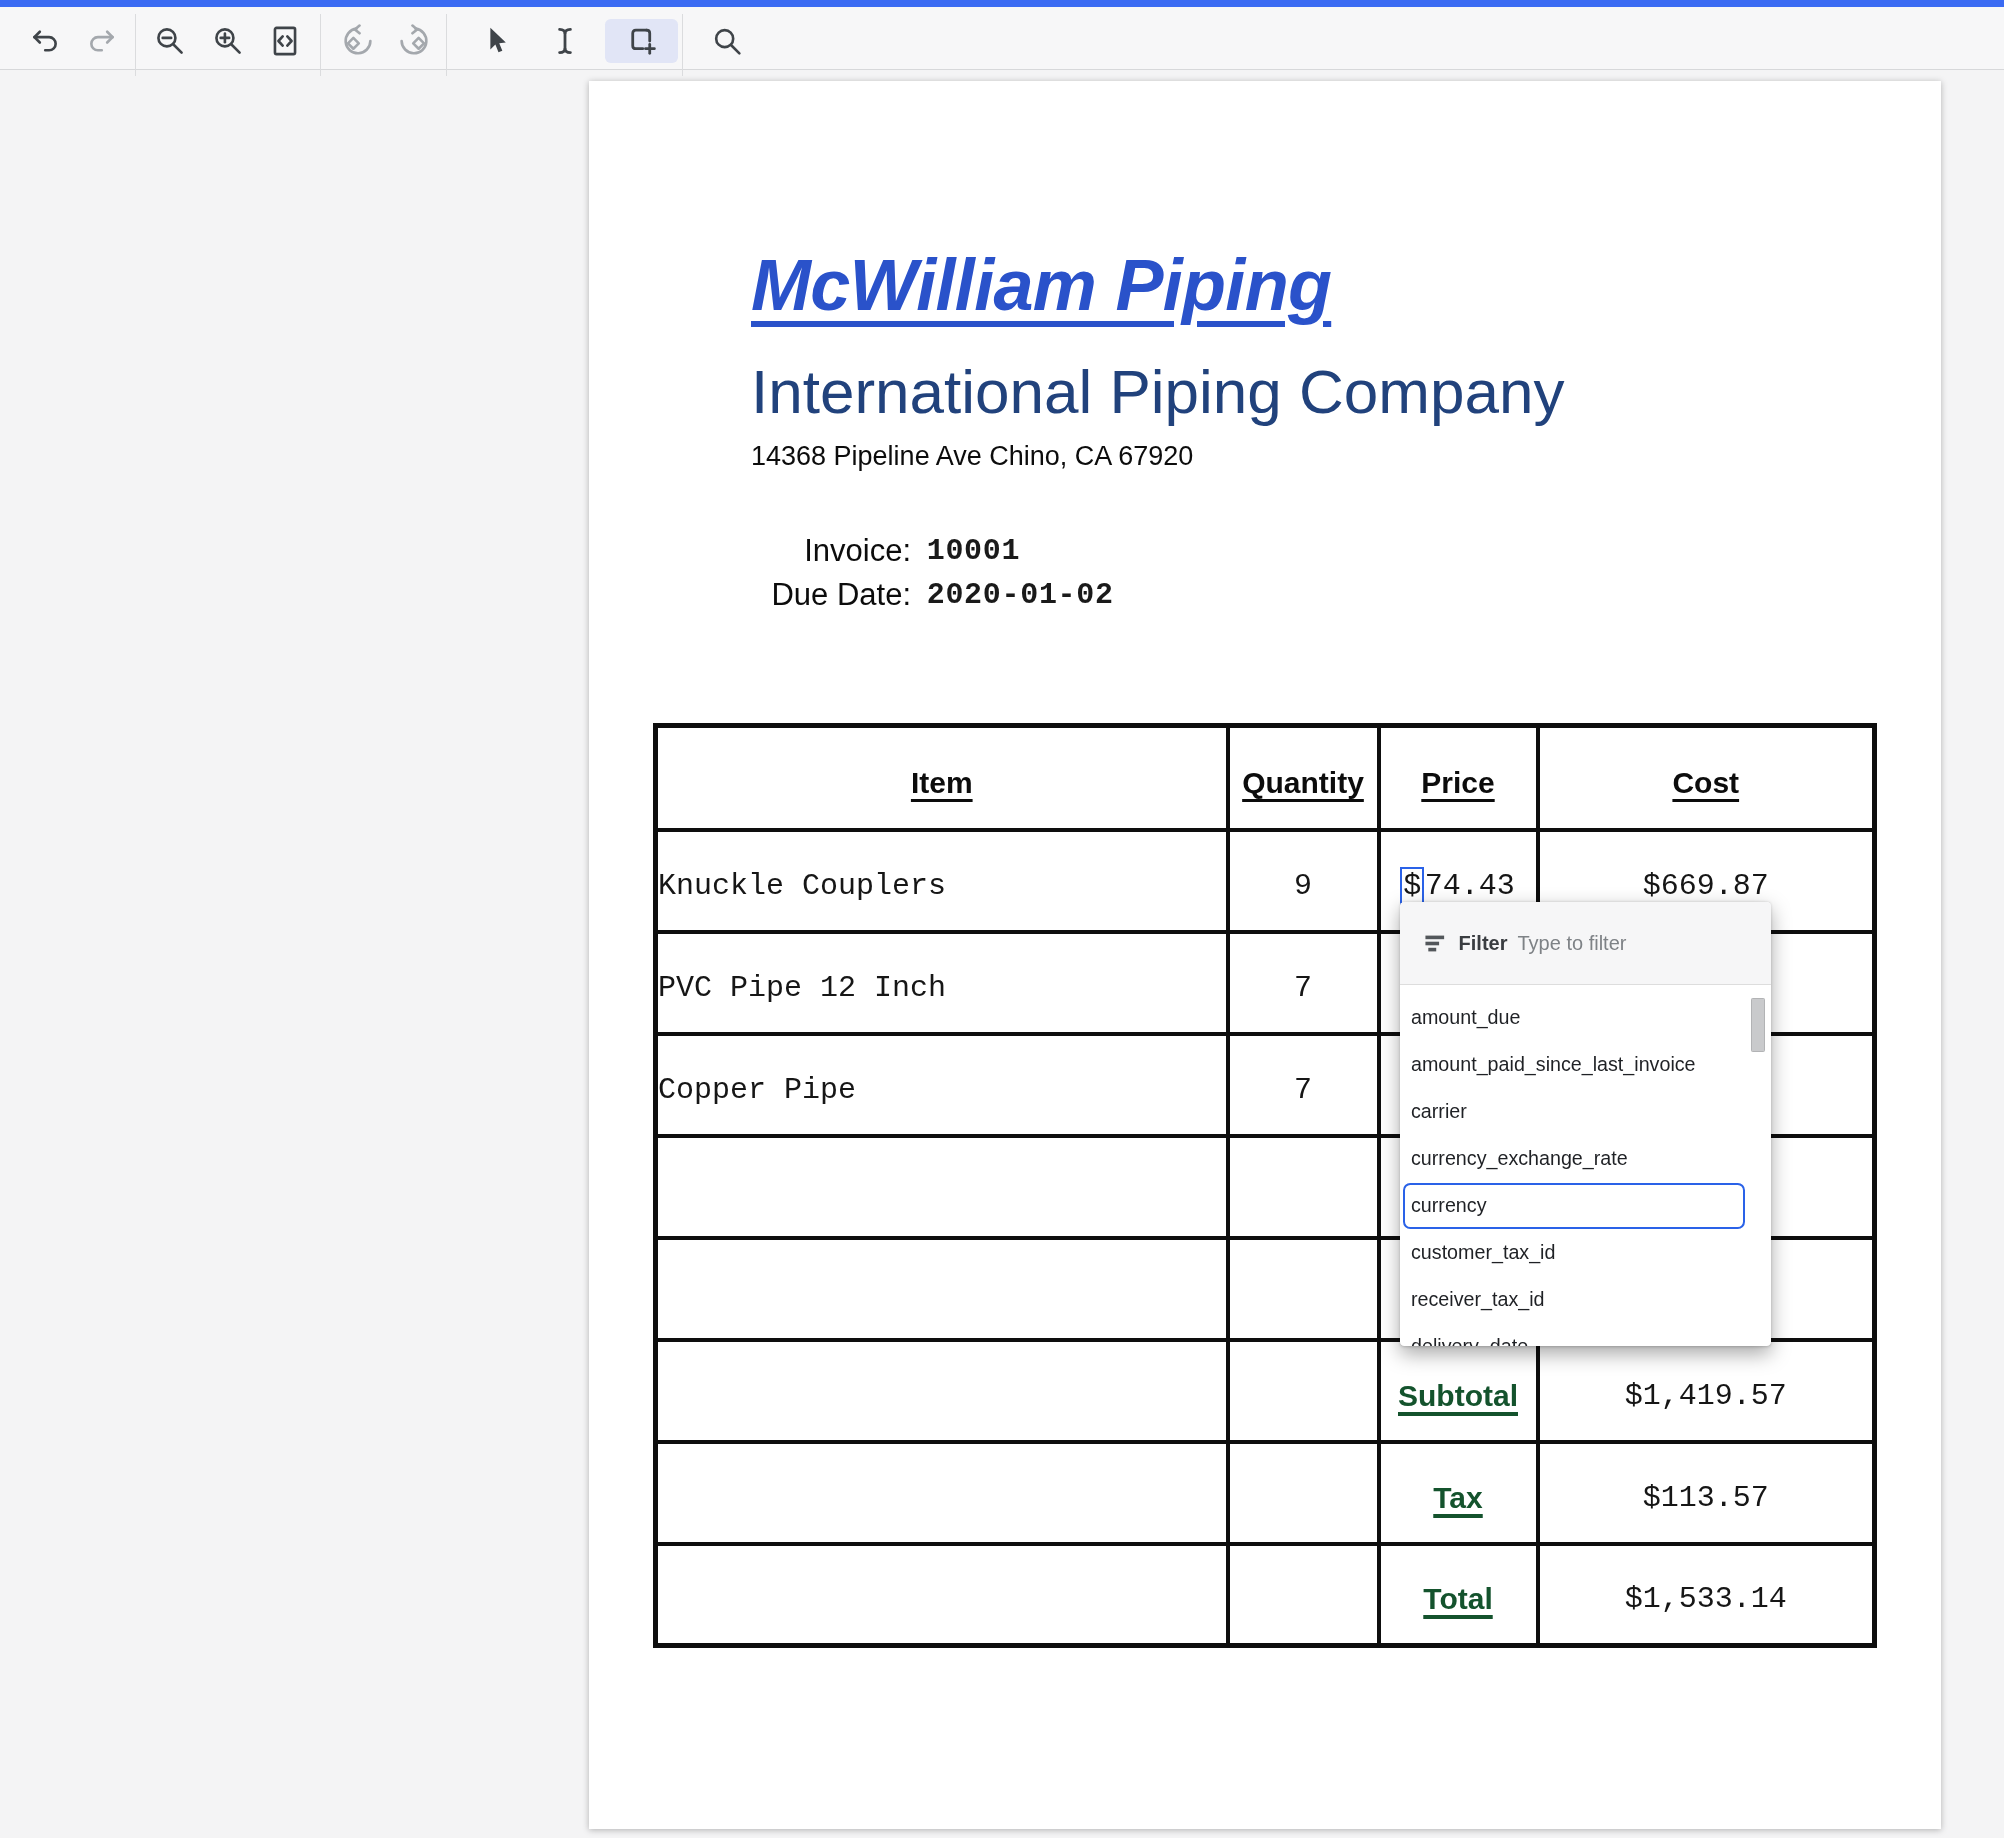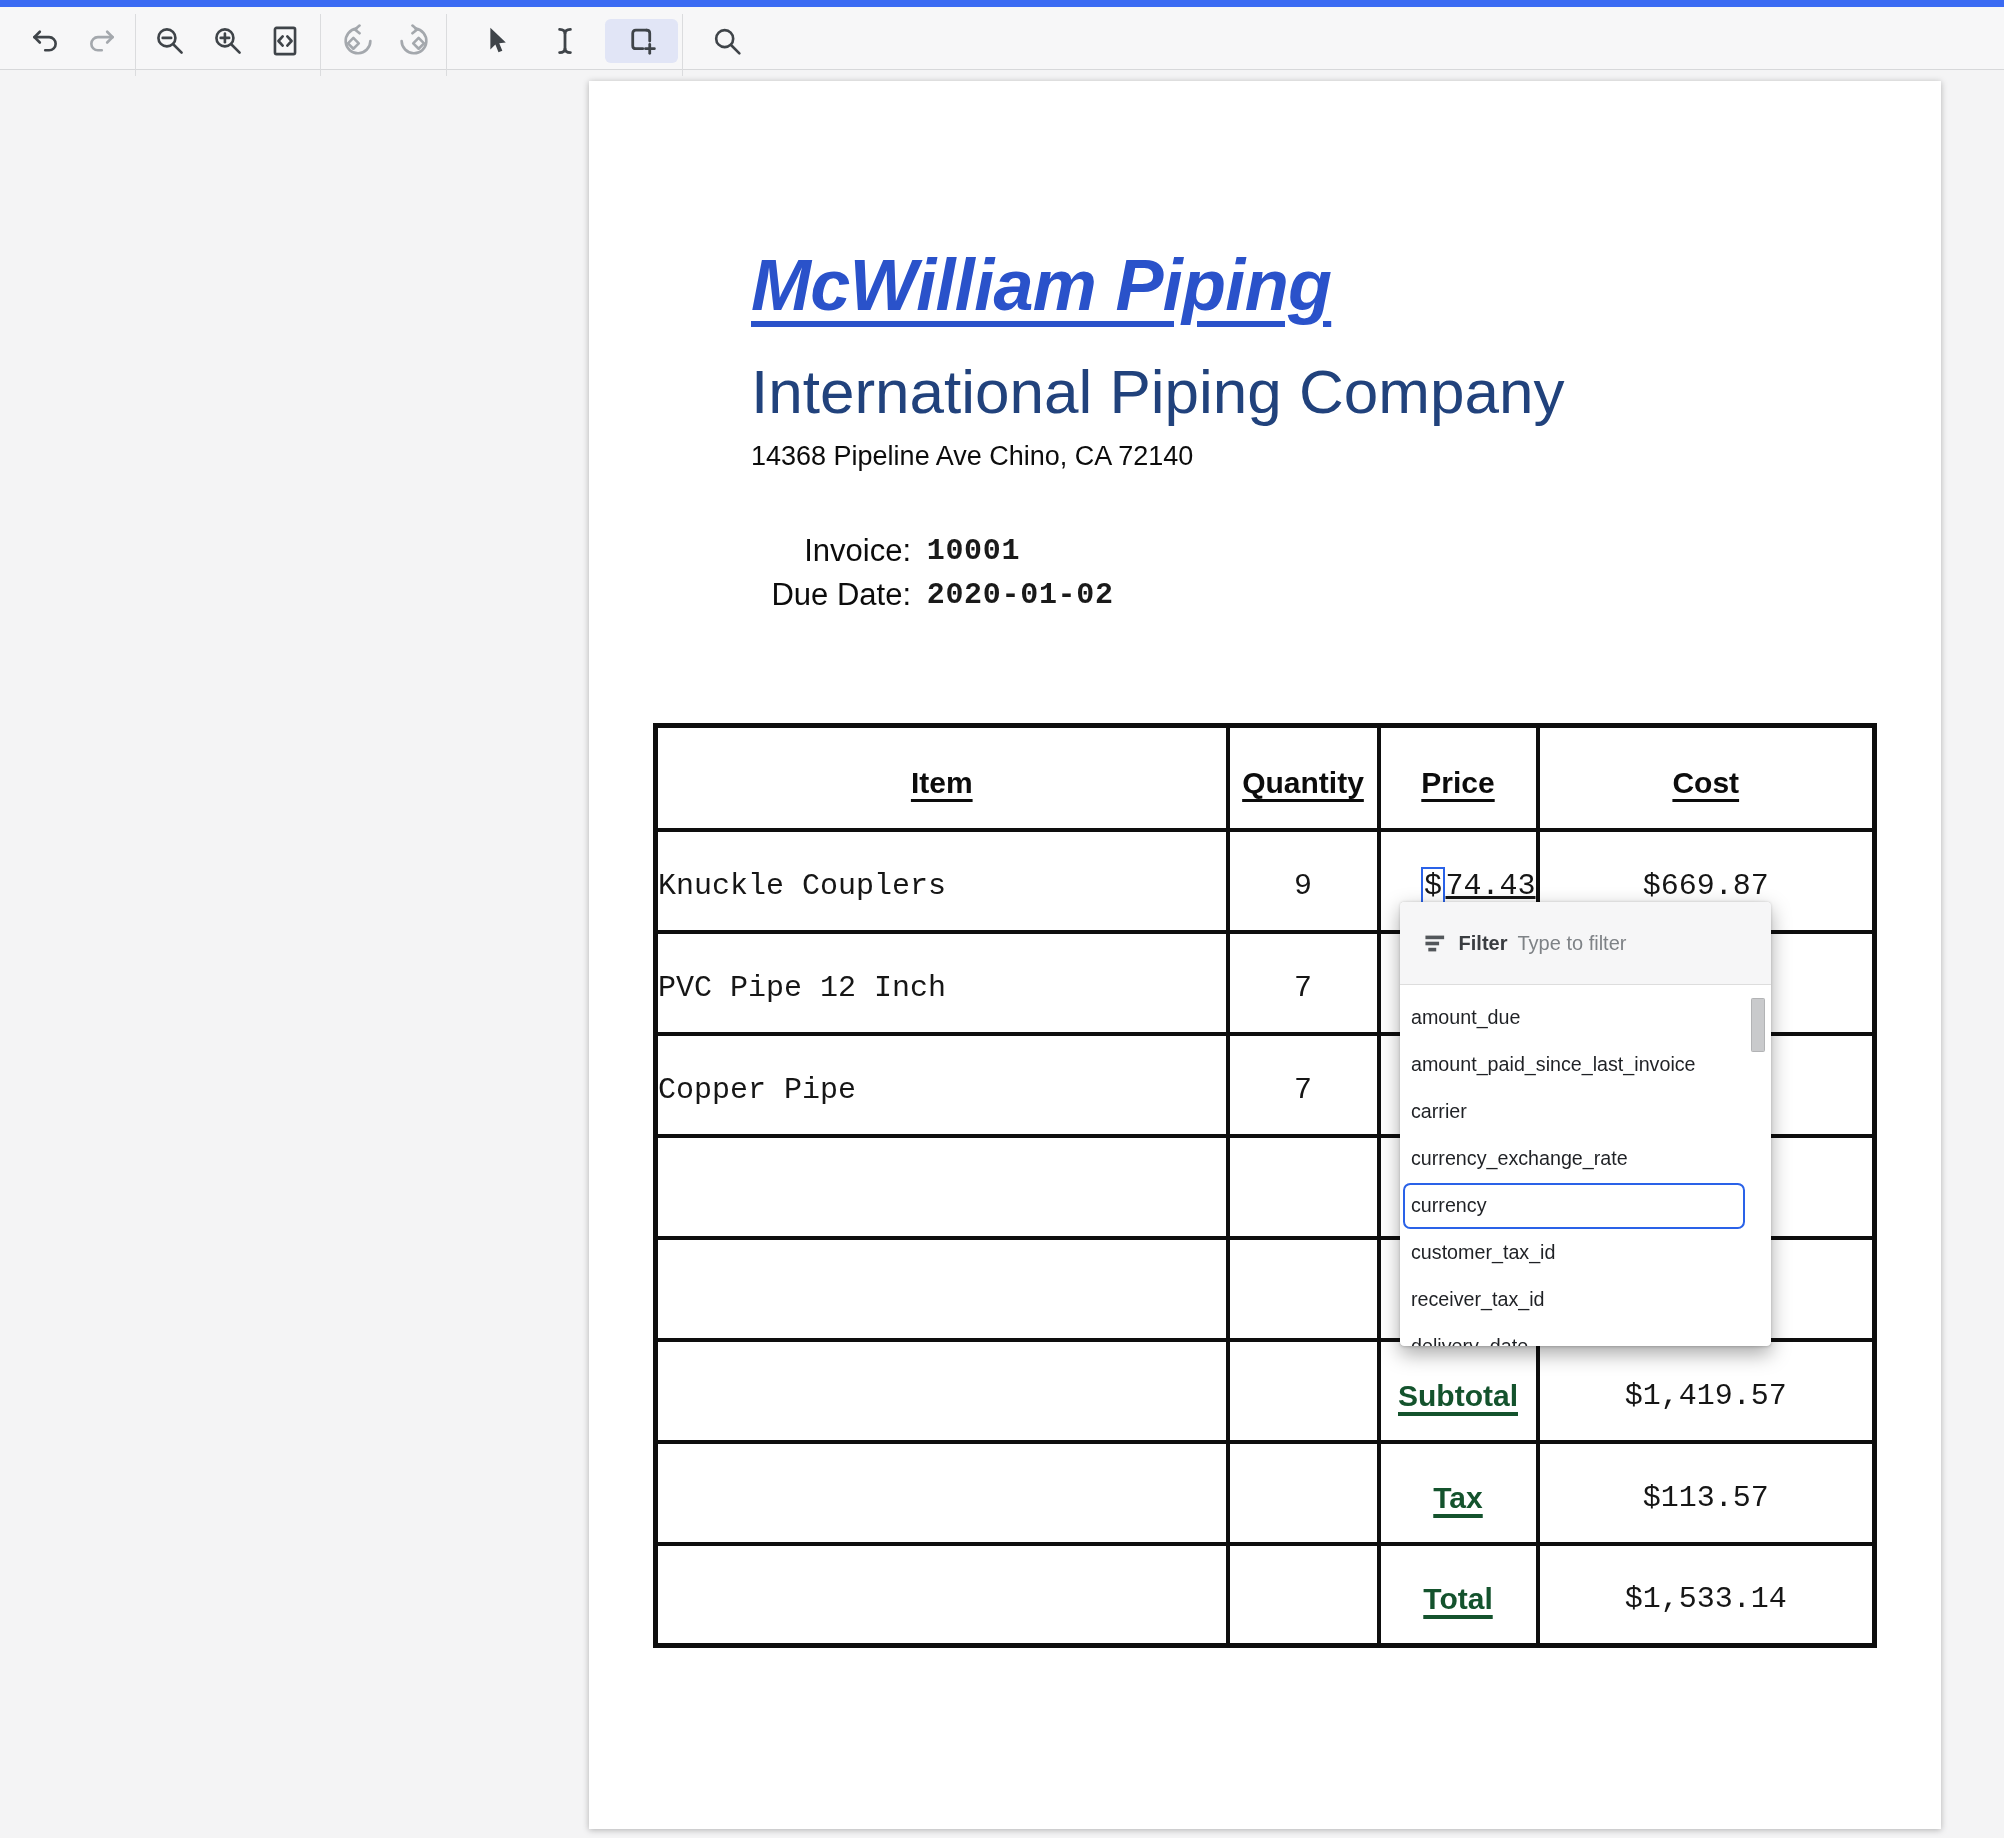--- a/index.html
+++ b/index.html
@@ -64,21 +64,21 @@
   .th-txt{
     font-size:30px;font-weight:700;color:#0c0c0c;text-align:center;
     text-decoration:underline;text-decoration-thickness:2.9px;text-underline-offset:5.7px;
   }
   td.c-item,td.c-qty,td.c-price,td.c-cost{
     font-family:"Liberation Mono","DejaVu Sans Mono",monospace;
     font-size:30px;color:#161616;
   }
   td.c-item{text-align:left;padding-left:33px;}
   td.c-qty{text-align:center;}
-  td.c-price{text-align:right;padding-left:2.1px;text-decoration:underline;}
+  td.c-price{text-align:center;padding-left:2.1px;}
   td.c-cost{text-align:center;}
   td.c-sumlabel{
     font-family:"Liberation Sans",sans-serif;font-size:30px;font-weight:700;
     text-align:center;color:#14532d;
     text-decoration:underline;text-decoration-thickness:3.6px;text-underline-offset:5.7px;
   }
   .selbox{
     display:inline-block;border:2.9px solid #2a62e8;
     line-height:1.0;padding:1.4px 0.7px 5px 1.4px;margin:-6.4px 0.7px -6.4px -1.4px;
   }
@@ -203,21 +203,21 @@
       <svg viewBox="0 0 44 44" fill="none" stroke="currentColor" stroke-width="3.4" stroke-linecap="round">
         <circle cx="19" cy="19" r="11"></circle>
           <line x1="27.5" y1="27.5" x2="38" y2="38"></line>
       </svg>
     </div>
   </div>
 
   <div class="page">
     <h1 class="company-title" style="color:#2a52ca;">McWilliam Piping</h1>
     <h2 class="company-subtitle" style="color:#21427c;">International Piping Company</h2>
-    <div class="company-address">14368 Pipeline Ave Chino, CA 72140</div>
+    <div class="company-address">14368 Pipeline Ave Chino, CA 67920</div>
 
     <div class="meta">
       <div class="meta-row">
         <span class="meta-label">Invoice:</span>
         <span class="meta-value">10001</span>
       </div>
       <div class="meta-row">
         <span class="meta-label">Due Date:</span>
         <span class="meta-value">2020-01-02</span>
       </div>

